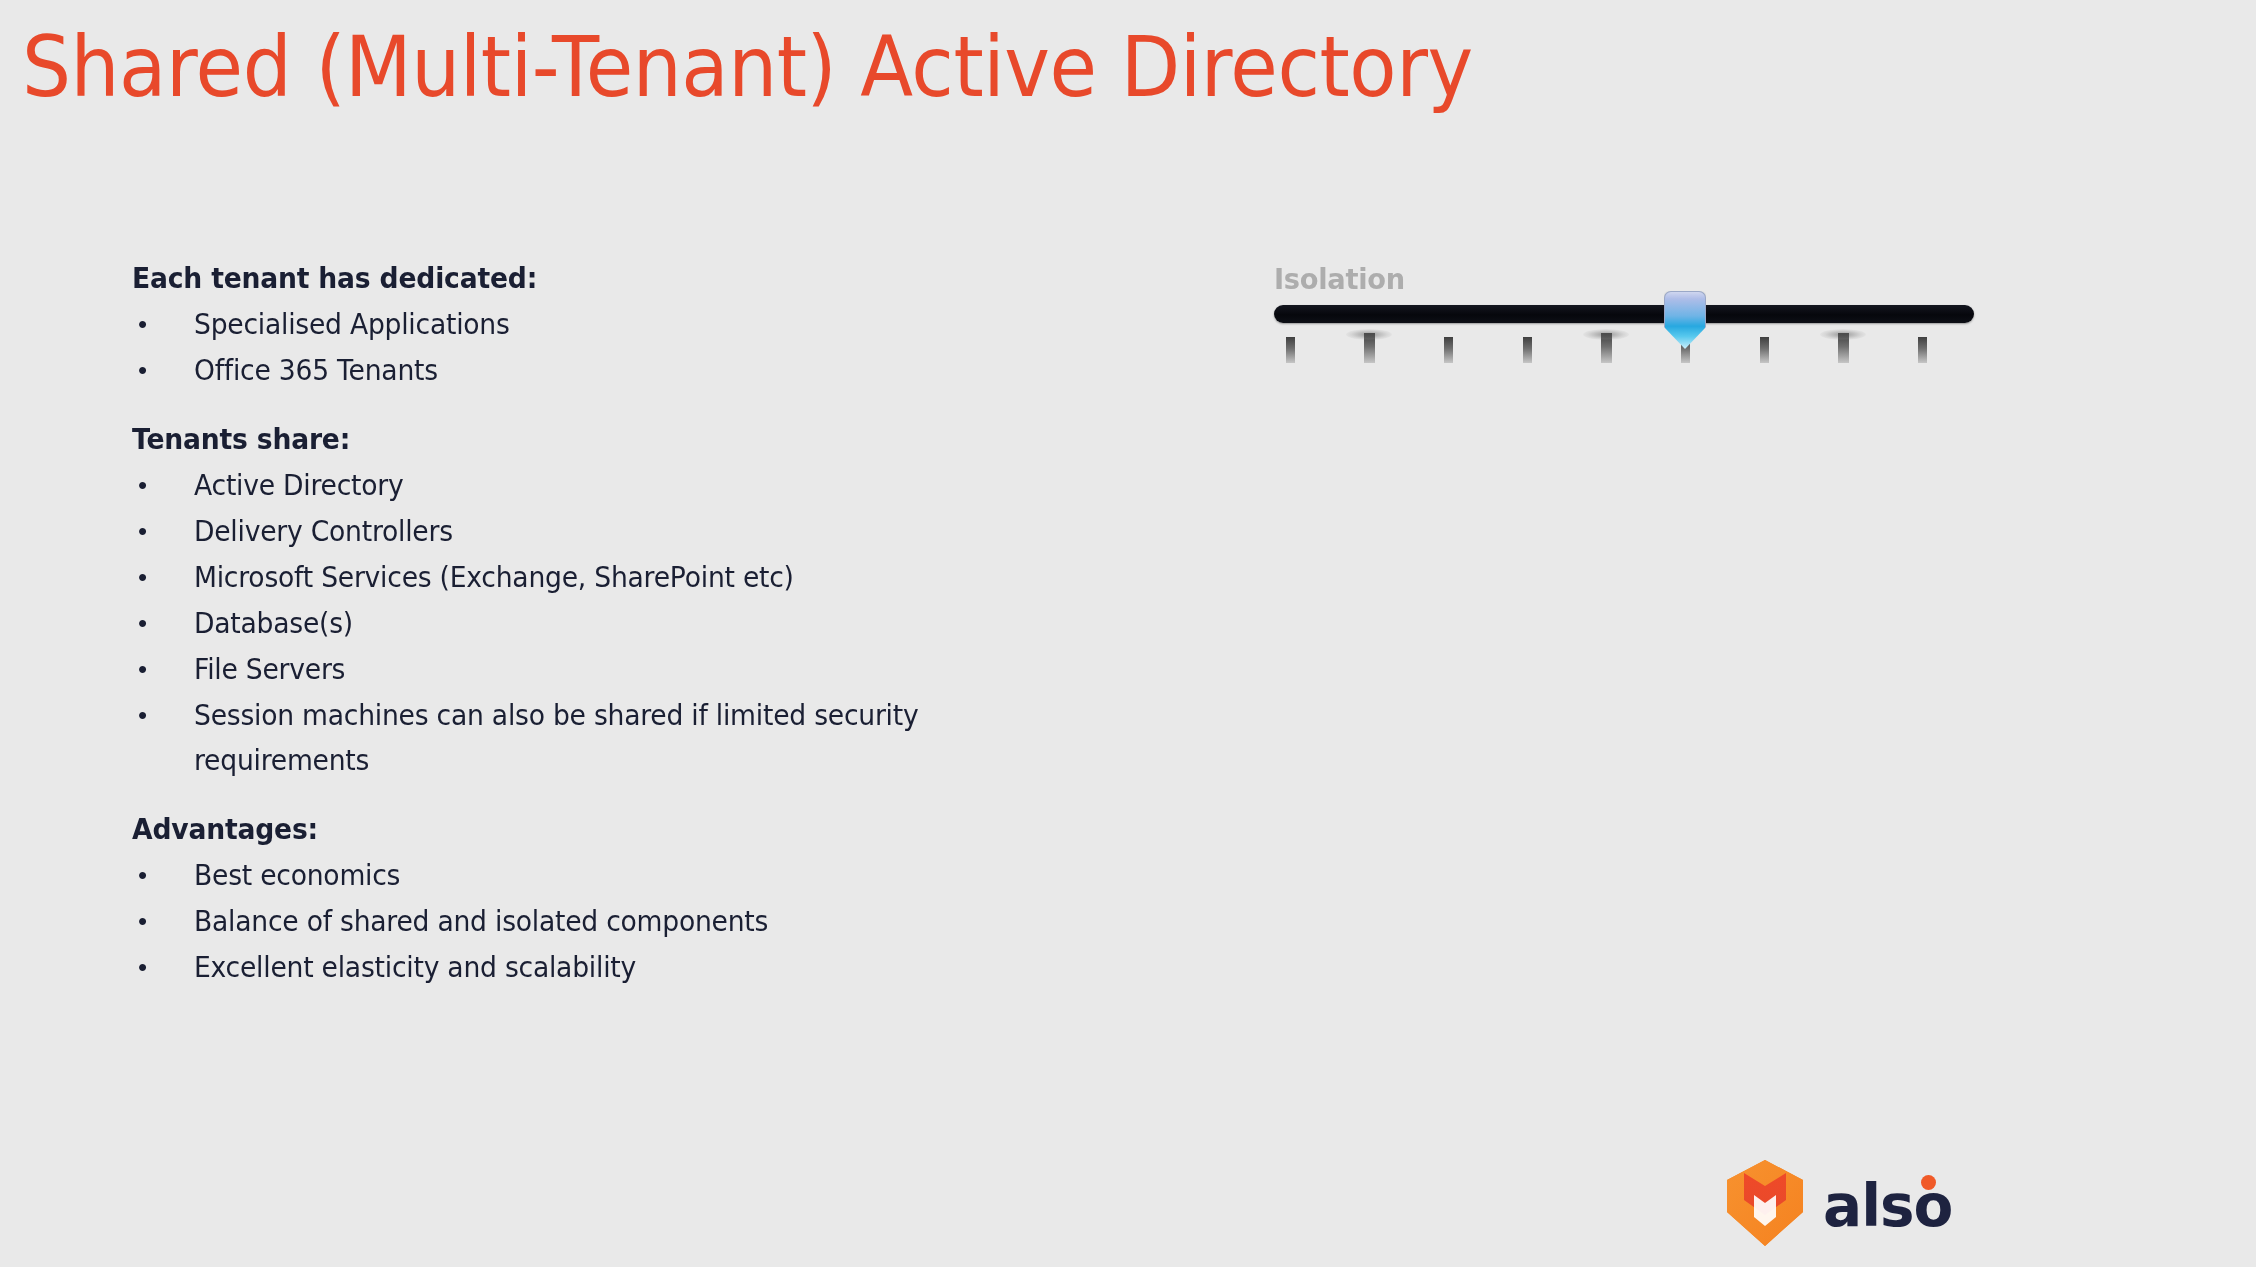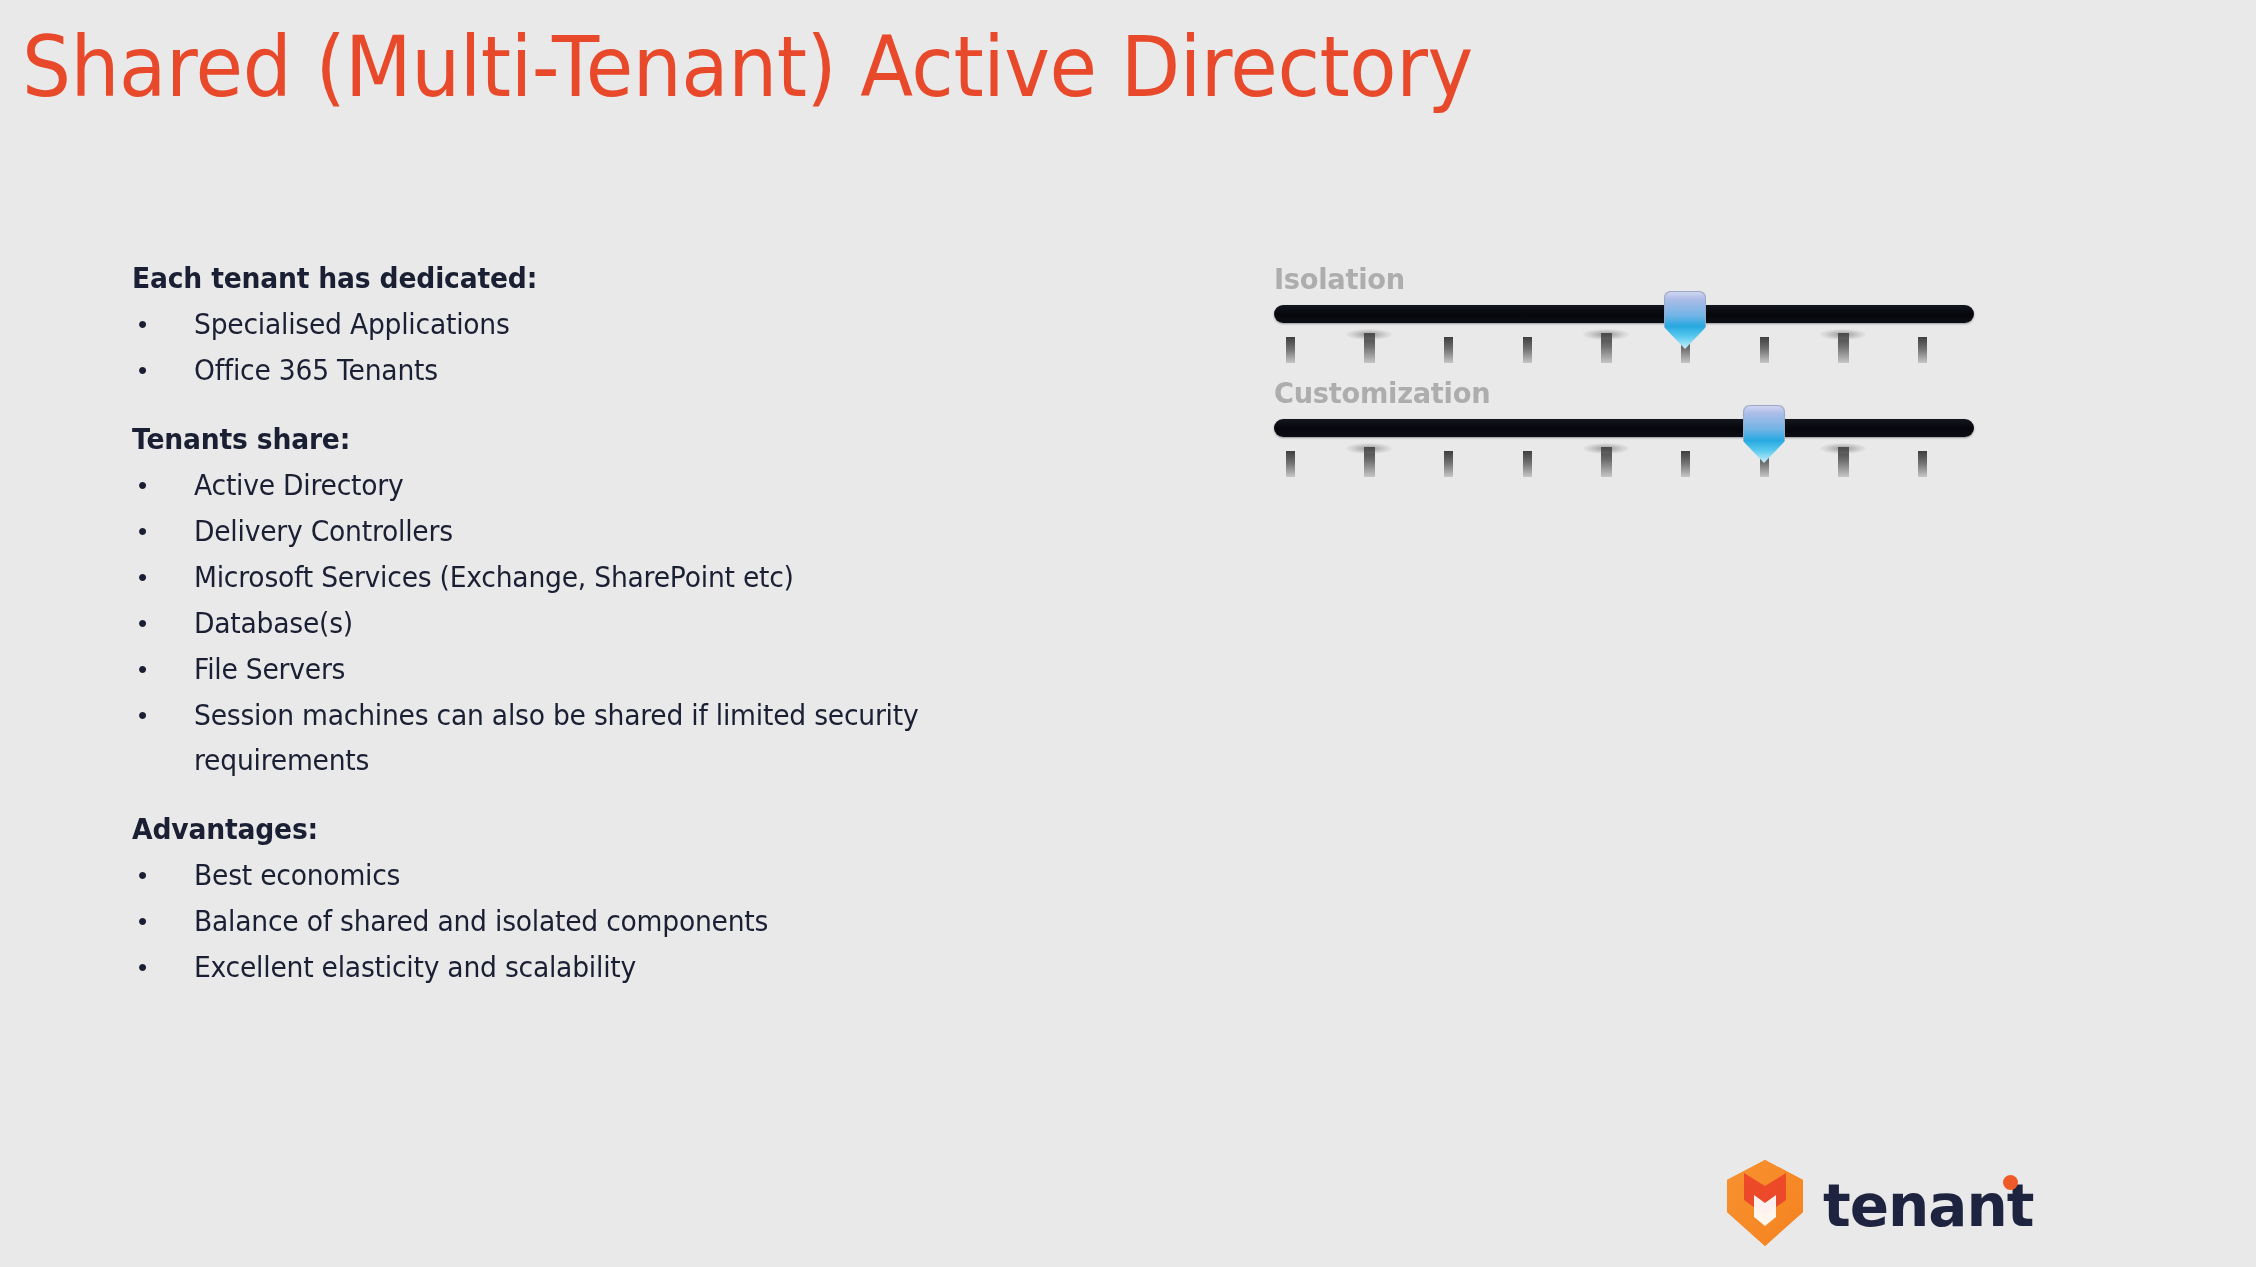--- a/index.html
+++ b/index.html
@@ -279,54 +279,36 @@
           <span class="tick" style="left: 253px;"></span>
           <span class="tick major" style="left: 332px;"></span>
           <span class="tick" style="left: 411px;"></span>
           <span class="tick" style="left: 490px;"></span>
           <span class="tick major" style="left: 569px;"></span>
           <span class="tick" style="left: 648px;"></span>
         </div>
         <div class="slider-marker" style="left: 411px;"></div>
       </div>
     </div>
-    <div class="slider-group">
-      <div class="slider-label">Customization</div>
-      <div class="slider-body">
-        <div class="slider-track"></div>
-        <div class="tick-row">
-          <span class="tick" style="left: 16px;"></span>
-          <span class="tick major" style="left: 95px;"></span>
-          <span class="tick" style="left: 174px;"></span>
-          <span class="tick" style="left: 253px;"></span>
-          <span class="tick major" style="left: 332px;"></span>
-          <span class="tick" style="left: 411px;"></span>
-          <span class="tick" style="left: 490px;"></span>
-          <span class="tick major" style="left: 569px;"></span>
-          <span class="tick" style="left: 648px;"></span>
-        </div>
-        <div class="slider-marker" style="left: 490px;"></div>
-      </div>
-    </div>
   </div>
 
 <div id="logo">
   <svg id="logo-mark" viewBox="0 0 80 86">
     <path d="M40 0 L78 20 L78 52 L40 86 L2 52 L2 20 Z" fill="#f58220"></path>
     <path d="M40 0 L78 20 L78 52 L40 86 L2 52 L2 20 Z" fill="url(#lg1)"></path>
     <defs>
       <linearGradient id="lg1" x1="0" y1="0" x2="1" y2="1">
         <stop offset="0%" stop-color="#f7922f"></stop>
         <stop offset="100%" stop-color="#f58220"></stop>
       </linearGradient>
       <linearGradient id="lg2" x1="0" y1="0" x2="0" y2="1">
         <stop offset="0%" stop-color="#ef4a28"></stop>
         <stop offset="100%" stop-color="#e8492b"></stop>
       </linearGradient>
     </defs>
     <path d="M19 13 L40 26 L61 13 L61 40 L40 55 L19 40 Z" fill="url(#lg2)"></path>
     <path d="M29 35 L40 43 L51 35 L51 57 L40 66 L29 57 Z" fill="#ffffff" opacity="0.92"></path>
   </svg>
   <div id="logo-wordmark">
-    <span>tenant</span>
+    <span>also</span>
     <span style="position:absolute;right:16px;top:-2px;width:15px;height:15px;border-radius:50%;background:#f05a28;"></span>
   </div>
 </div>
 
 </body></html>

